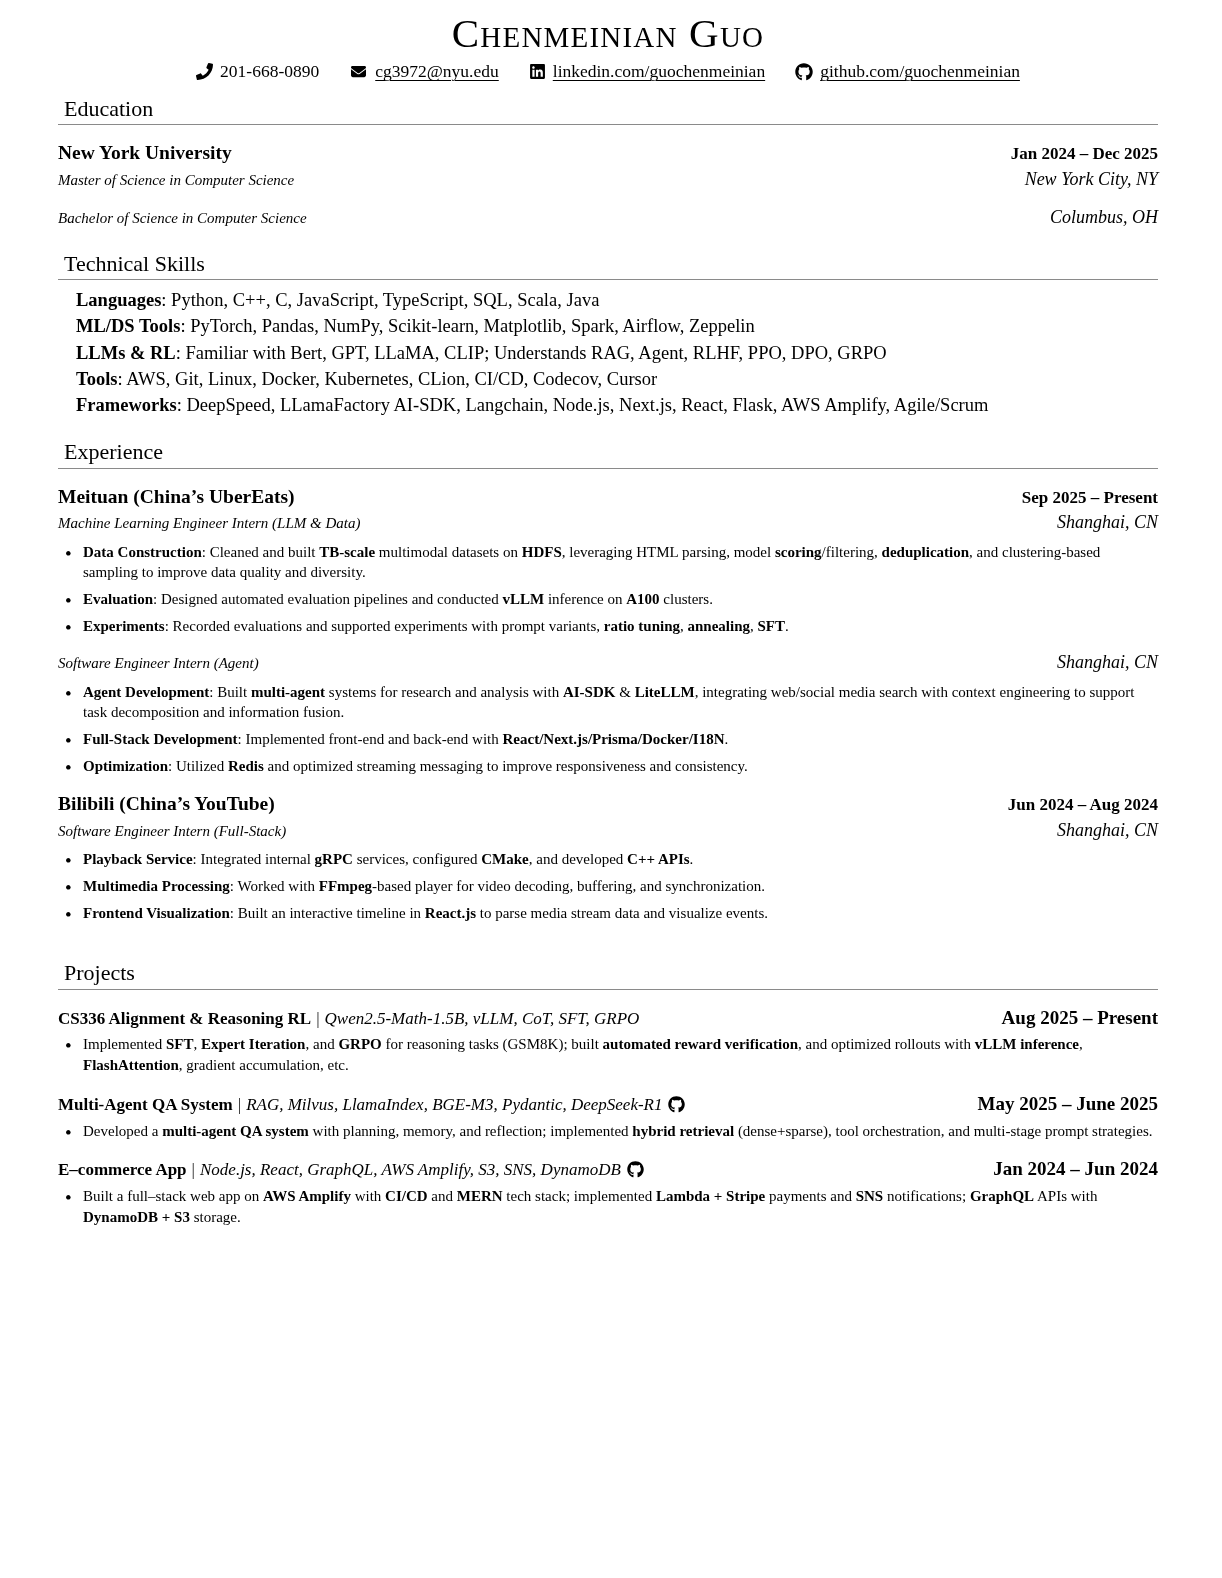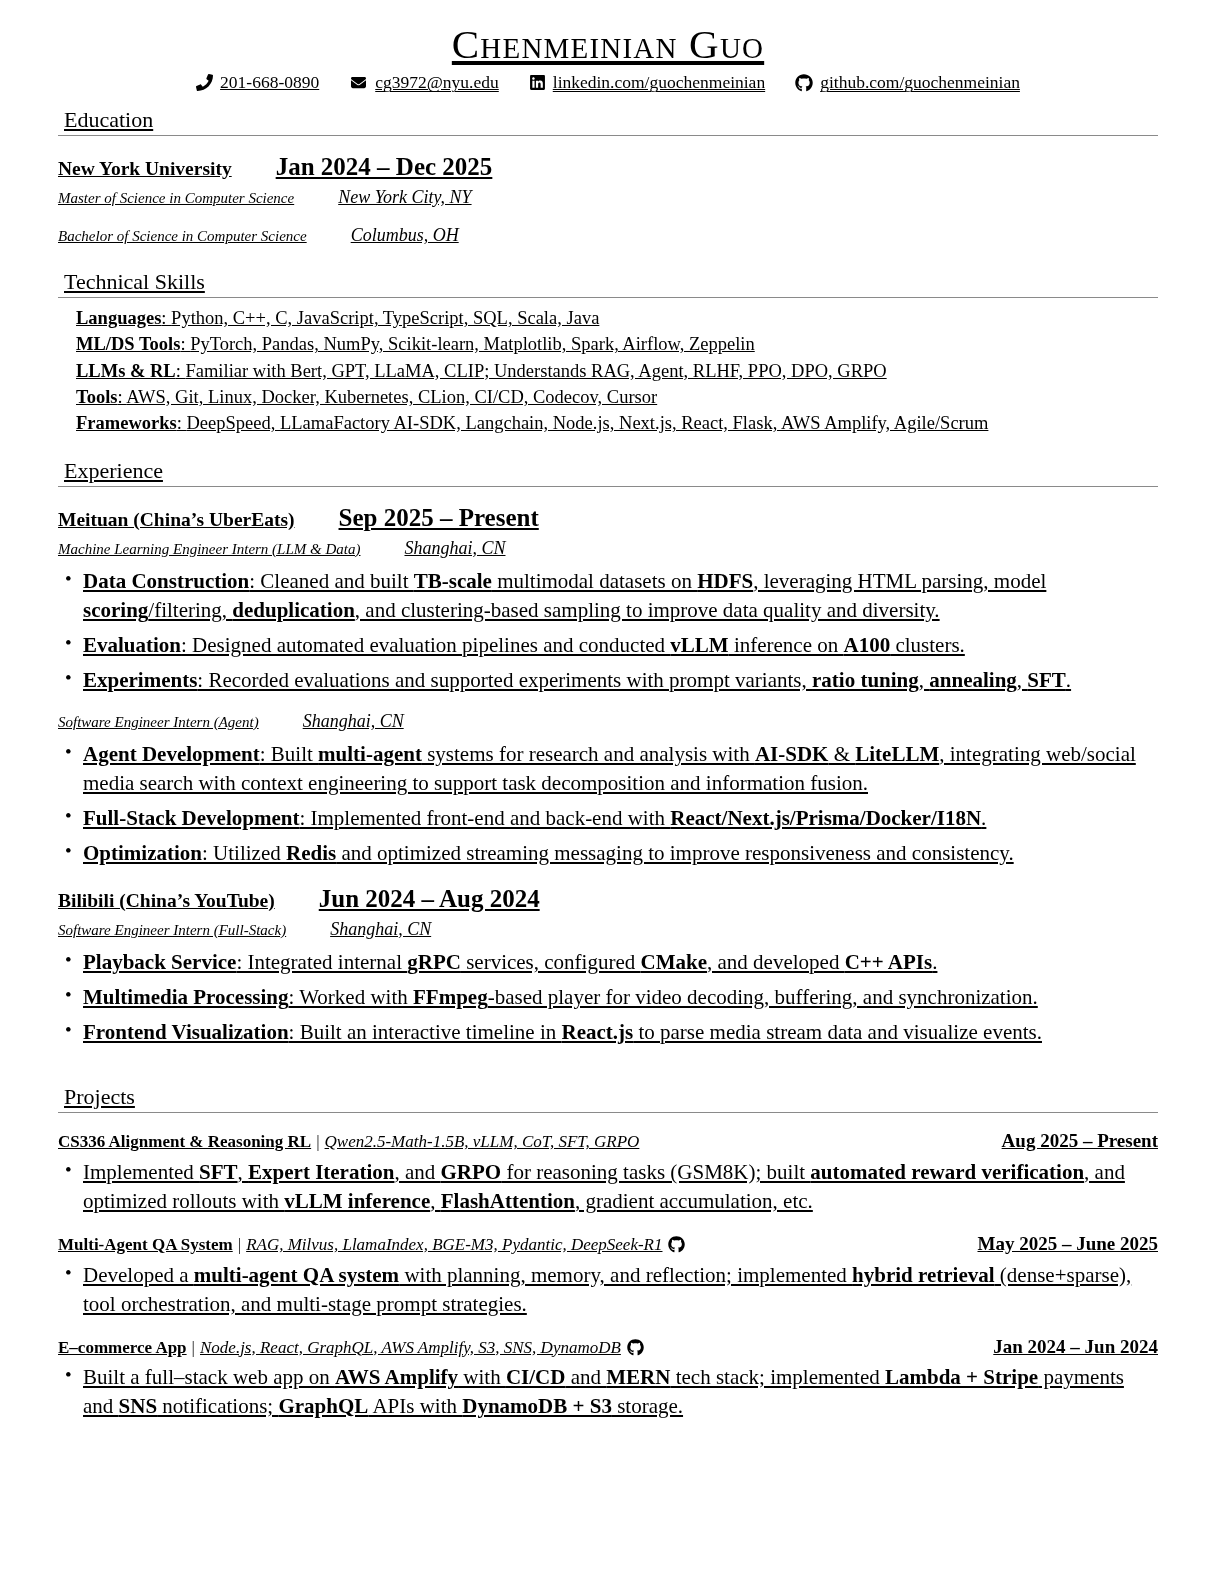--- a/index.html
+++ b/index.html
@@ -11,23 +11,22 @@
   body {
     width: 1222px;
     height: 1578px;
     font-family: "Liberation Serif", "DejaVu Serif", serif;
     color: #000000;
     overflow: hidden;
   }
   .page {
     width: 1222px;
     height: 1352px;
-    padding: 22px 64px 0 58px;
+    padding: 11px 64px 0 58px;
     position: relative;
-    text-decoration: underline;
   }
 
   
   .name {
     text-align: center;
     font-size: 41px;
     font-variant: small-caps;
     letter-spacing: 1.2px;
     line-height: 1.12;
     font-weight: 400;
@@ -78,26 +77,26 @@
   }
   .sec-education { margin-top: 12px; }
   .sec-skills    { margin-top: 20px; }
   .sec-experience{ margin-top: 20px; }
   .sec-projects  { margin-top: 36px; }
 
   
   .entry { margin-top: 15px; }
   .entry-row {
     display: flex;
+    justify-content: space-between;
     align-items: baseline;
     line-height: 1.3;
-    gap: 44px;
   }
   .entry-left-bold  { font-weight: bold; font-size: 19.5px; }
-  .entry-right-bold { font-weight: bold; font-size: 25px; text-align: right; white-space: nowrap; }
+  .entry-right-bold { font-weight: bold; font-size: 17px; text-align: right; white-space: nowrap; }
   .entry-left-it    { font-style: italic; font-size: 15px; }
   .entry-right-it   { font-style: italic; font-size: 18px; text-align: right; white-space: nowrap; }
   .entry-row.sub { margin-top: 2px; }
 
   
   .skills { margin-top: 7px; padding-left: 18px; }
   .skill-line {
     font-size: 18.5px;
     line-height: 1.42;
   }
@@ -105,21 +104,21 @@
 
   
   ul.bullets {
     list-style: none;
     margin: 7px 0 0 0;
     padding: 0;
   }
   ul.bullets li {
     position: relative;
     padding-left: 25px;
-    font-size: 21px;
+    font-size: 15px;
     line-height: 1.38;
     margin-bottom: 6px;
   }
   ul.bullets li:before {
     content: "\2022";
     position: absolute;
     left: 7px;
     top: -1px;
     font-size: 19px;
   }

